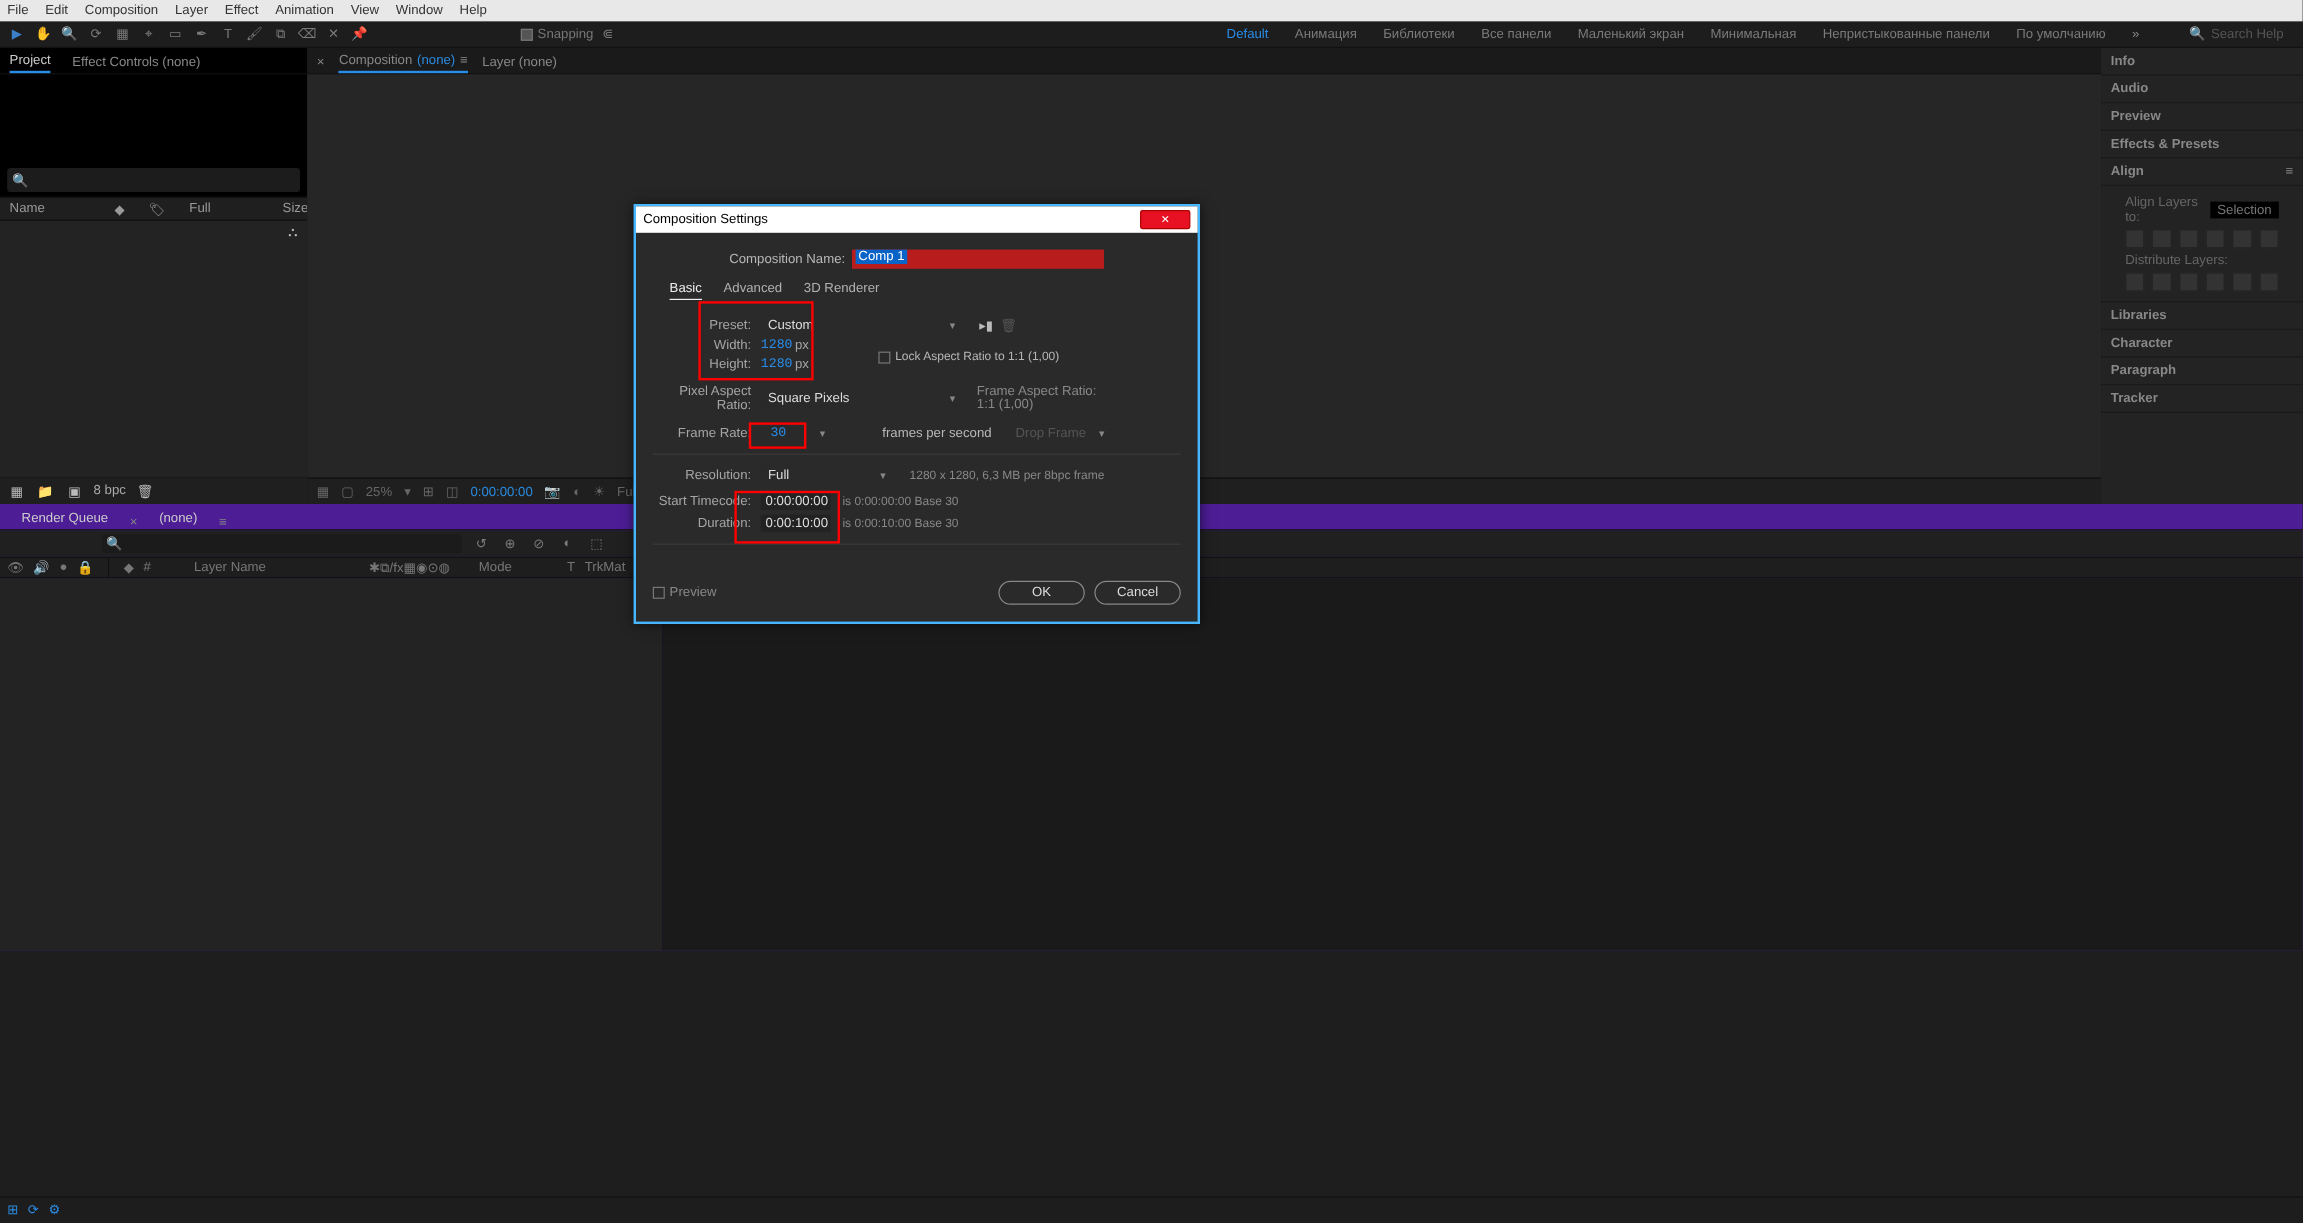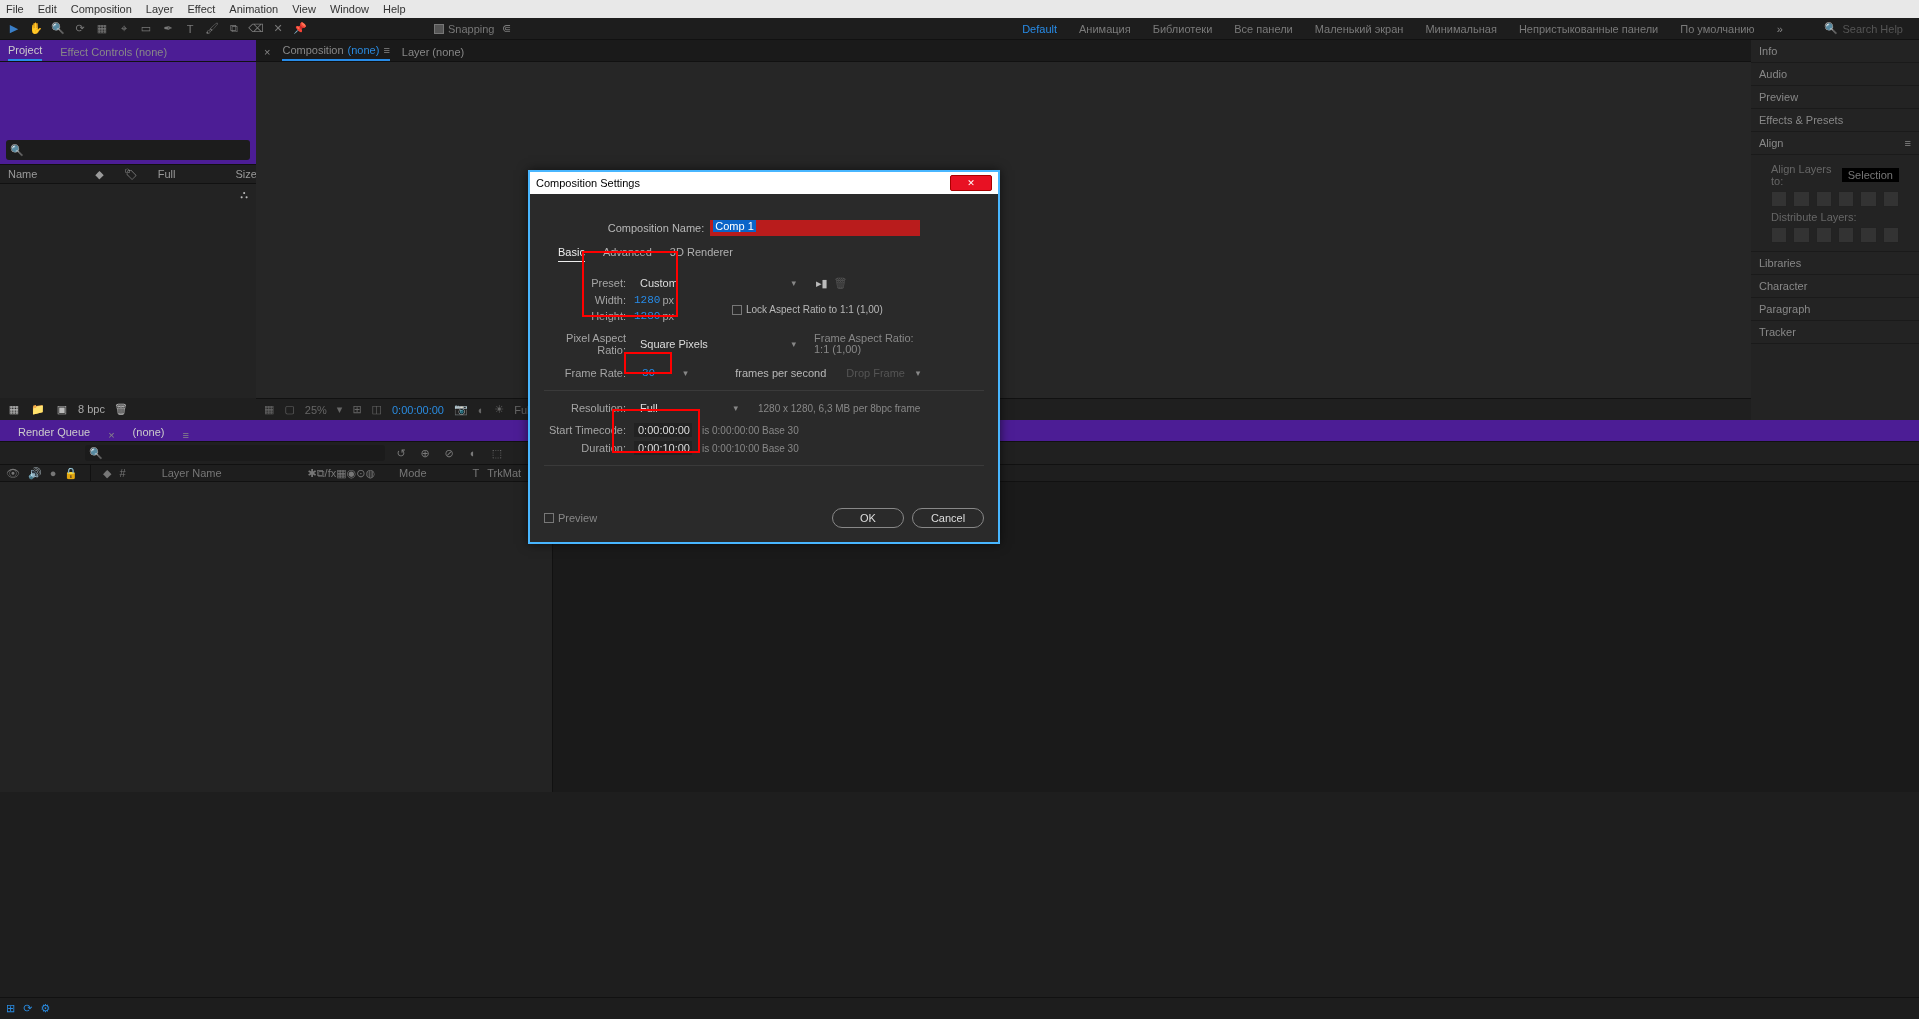--- a/index.html
+++ b/index.html
@@ -14,40 +14,40 @@
 .tool-icon { width: 16px; height: 16px; color: #3a7fc8; display: inline-flex; align-items: center; justify-content: center; font-size: 11px; }
 .tool-icon.gray { color: #7a7a7a; }
 .snapping-area { display: flex; align-items: center; margin-left: 120px; color: #777; gap: 4px; }
 .workspace-bar { margin-left: auto; display: flex; align-items: center; gap: 22px; padding-right: 10px; }
 .workspace-bar span { color: #7a7a7a; }
 .workspace-bar span.active { color: #288ce8; }
 .search-area { display: flex; align-items: center; gap: 4px; color: #555; margin-left: 20px; }
 
 
 .main { display: flex; height: 380px; }
-.left-col { width: 256px; background: #4c1d95; display: flex; flex-direction: column; }
+.left-col { width: 256px; background: #000000; display: flex; flex-direction: column; }
 .panel-tabs { height: 22px; display: flex; align-items: flex-end; padding-left: 8px; gap: 18px; border-bottom: 1px solid #111; }
 .panel-tabs .tab { color: #888; padding-bottom: 3px; }
 .panel-tabs .tab.active { color: #ccc; border-bottom: 2px solid #288ce8; }
 .proj-search { margin: 78px 6px 4px 6px; height: 20px; background: #1c1c1c; border-radius: 3px; display: flex; align-items: center; padding: 0 4px; color: #555; }
 .proj-header { height: 20px; display: flex; align-items: center; padding: 0 8px; gap: 20px; border-top: 1px solid #111; border-bottom: 1px solid #111; background: #1f1f1f; }
 .proj-body { flex: 1; position: relative; background: #232323; }
 .flow-icon { position: absolute; right: 8px; top: 4px; color: #bbb; }
 
 .center-col { flex: 1; background: #1a1a1a; display: flex; flex-direction: column; }
 .comp-tabs { height: 22px; display: flex; align-items: flex-end; padding-left: 8px; gap: 12px; border-bottom: 1px solid #111; }
 .comp-tabs .tab { color: #888; padding-bottom: 3px; display: flex; align-items: center; gap: 4px; }
 .comp-tabs .tab .link { color: #2a8be0; }
 .comp-tabs .tab.active { border-bottom: 2px solid #288ce8; }
 .comp-viewer { flex: 1; background: #262626; }
 .viewer-bar { height: 22px; background: #1f1f1f; display: flex; align-items: center; gap: 10px; padding: 0 8px; color: #666; border-top: 1px solid #111; }
 .viewer-bar .tc { color: #2a8be0; }
 
 .right-col { width: 168px; background: #232323; display: flex; flex-direction: column; }
-.right-col .rp { height: 23px; border-bottom: 1px solid #1a1a1a; display: flex; align-items: center; padding: 0 8px; color: #888; }
+.right-col .rp { height: 23px; border-bottom: 1px solid #1a1a1a; display: flex; align-items: center; padding: 0 8px; color: #888; font-weight: bold; }
 .align-panel { padding: 4px 8px; border-bottom: 1px solid #1a1a1a; }
 .align-panel .row { display: flex; align-items: center; gap: 6px; margin: 4px 12px; color: #666; font-size: 10px; }
 .align-btn { width: 18px; height: 16px; background: #333; border: 1px solid #222; }
 .align-drop { background: #000000; padding: 1px 6px; color: #777; }
 
 
 .footer-1 { height: 22px; background: #1f1f1f; display: flex; align-items: center; padding: 0 6px; gap: 8px; color: #aaa; }
 .footer-1 .ico { width: 16px; height: 16px; display: inline-flex; align-items: center; justify-content: center; color: #bbb; }
 
 .timeline { background: #4c1d95; }
@@ -61,21 +61,21 @@
 .tl-body { height: 310px; display: flex; }
 .tl-left { width: 553px; background: #232323; border-right: 1px solid #111; }
 .tl-right { flex: 1; background: #1a1a1a; }
 
 .bottom-bar { position: absolute; bottom: 0; left: 0; right: 0; height: 22px; background: #1d1d1d; border-top: 1px solid #111; display: flex; align-items: center; padding: 0 6px; gap: 8px; color: #2a8be0; }
 
 
 .dialog { position: absolute; left: 528px; top: 170px; width: 472px; background: #2a2a2a; border: 2px solid #48b6ff; box-shadow: 0 0 10px rgba(0,0,0,.6); }
 .dialog-title { height: 22px; background: #fff; color: #000; display: flex; align-items: center; padding: 0 6px; justify-content: space-between; }
 .dlg-close { width: 42px; height: 16px; background: #e81123; color: #fff; display: flex; align-items: center; justify-content: center; border: 1px solid #a00; border-radius: 2px; font-size: 9px; }
-.dialog-body { padding: 22px 14px; color: #b8b8b8; }
+.dialog-body { padding: 10px 14px; color: #b8b8b8; }
 .row { display: flex; align-items: center; margin: 4px 0; }
 .lbl { width: 110px; text-align: right; padding-right: 8px; color: #a5a5a5; }
 .dlg-input { background: #b91c1c; color: #000; height: 16px; padding: 0 3px; }
 .dlg-input.comp { width: 210px; }
 .dlg-input.sel { background: #0a64c8; color: #fff; padding: 0 2px; }
 .dlg-tabs { display: flex; gap: 18px; margin: 10px 0 14px 14px; }
 .dlg-tabs .t { color: #b0b0b0; padding-bottom: 3px; }
 .dlg-tabs .t.active { color: #eee; border-bottom: 1px solid #eee; }
 .val-link { color: #288ce8; font-family: Liberation Mono, monospace; }
 .unit { color: #a5a5a5; margin-left: 2px; }

